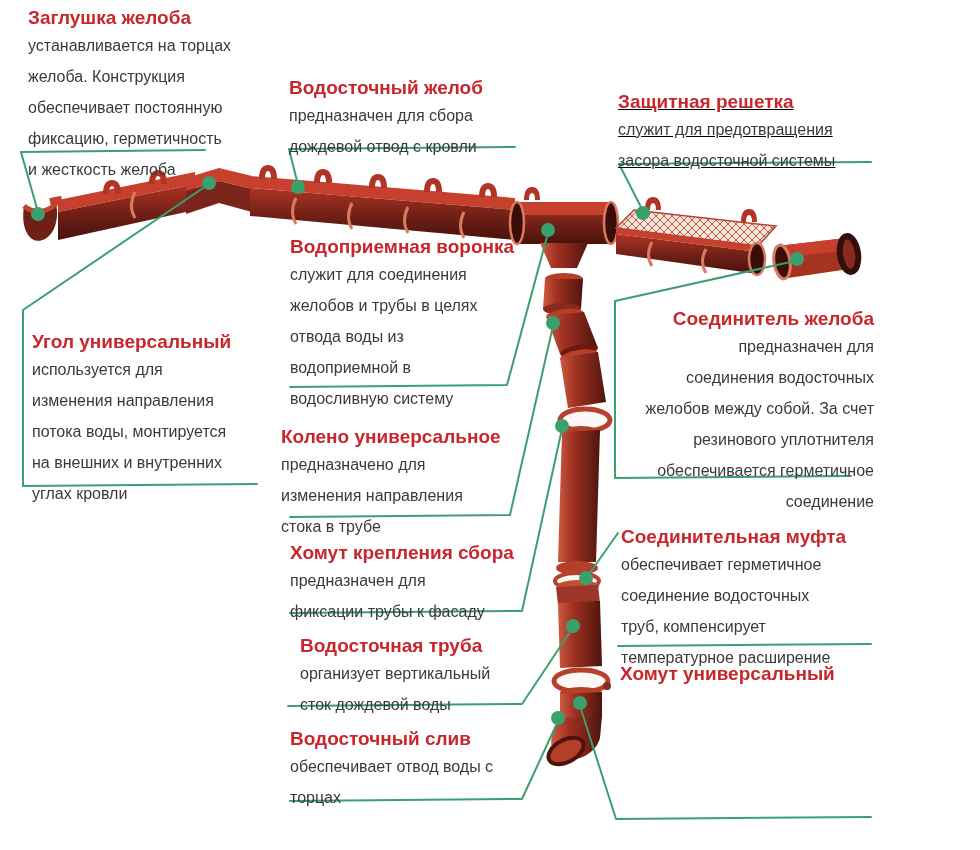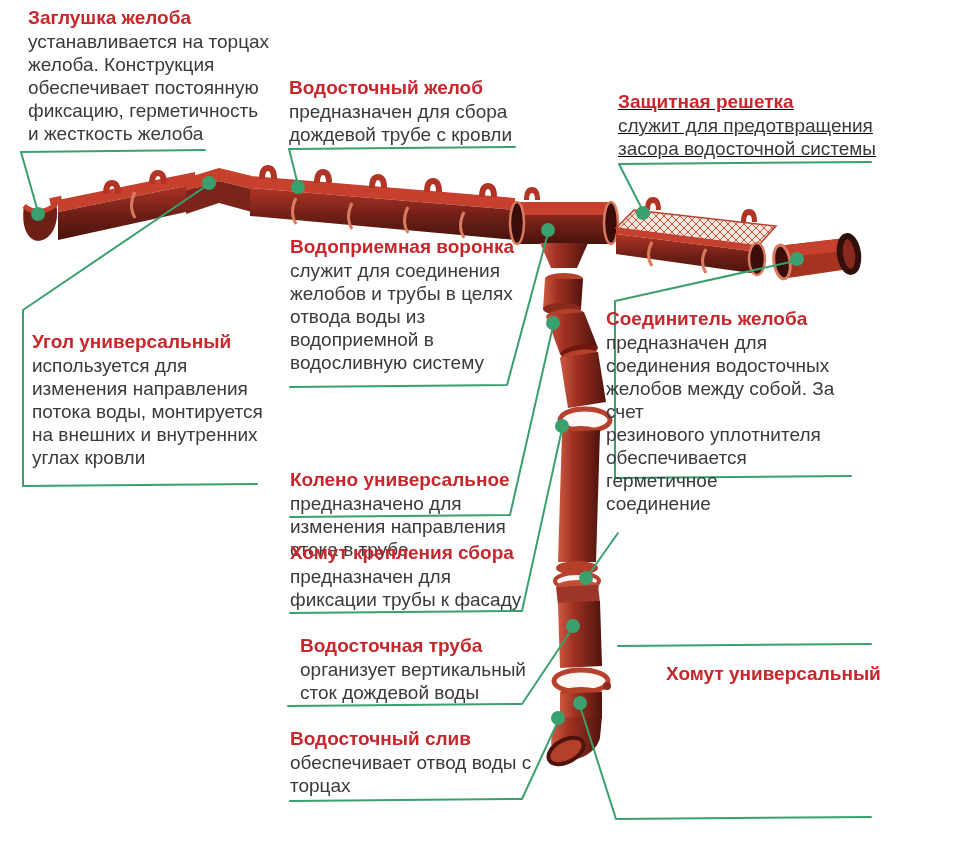--- a/index.html
+++ b/index.html
@@ -16,21 +16,21 @@
   }
   .figure-layer{position:absolute;left:0;top:0;width:980px;height:850px;}
   .note{position:absolute;}
   .note h3{
     margin:0;padding:0;
     font-size:19px;font-weight:bold;line-height:23px;
     color:var(--heading-red);
   }
   .note p{
     margin:1px 0 0 0;padding:0;
-    font-size:19px;line-height:23px;
+    font-size:16px;line-height:31px;
     color:var(--body-text);
     white-space:pre-line;
   }
   .leader{stroke:var(--leader-green);stroke-width:2;fill:none;stroke-linejoin:round;stroke-linecap:round;}
   .dot{fill:var(--leader-green);}
 </style>
 </head>
 <body>
 
 <div class="canvas">
@@ -187,21 +187,21 @@
     <p>устанавливается на торцах
 желоба. Конструкция
 обеспечивает постоянную
 фиксацию, герметичность
 и жесткость желоба</p>
   </div>
 
   <div class="note" style="left:289px;top:76px;width:245px;">
     <h3>Водосточный желоб</h3>
     <p>предназначен для сбора
-дождевой трубе с кровли</p>
+дождевой отвод с кровли</p>
   </div>
 
   <div class="note" style="left:618px;top:90px;width:265px;text-decoration:underline;">
     <h3>Защитная решетка</h3>
     <p>служит для предотвращения
 засора водосточной системы</p>
   </div>
 
   <div class="note" style="left:32px;top:330px;width:240px;">
     <h3>Угол универсальный</h3>
@@ -214,31 +214,31 @@
 
   <div class="note" style="left:290px;top:235px;width:245px;">
     <h3>Водоприемная воронка</h3>
     <p>служит для соединения
 желобов и трубы в целях
 отвода воды из
 водоприемной в
 водосливную систему</p>
   </div>
 
-  <div class="note" style="left:606px;top:307px;width:252px;">
+  <div class="note" style="left:622px;top:307px;width:252px;text-align:right;">
     <h3>Соединитель желоба</h3>
     <p>предназначен для
 соединения водосточных
 желобов между собой. За счет
 резинового уплотнителя
 обеспечивается герметичное
 соединение</p>
   </div>
 
-  <div class="note" style="left:290px;top:425px;width:250px;margin-top:43px;">
+  <div class="note" style="left:281px;top:425px;width:250px;">
     <h3>Колено универсальное</h3>
     <p>предназначено для
 изменения направления
 стока в трубе</p>
   </div>
 
   <div class="note" style="left:290px;top:541px;width:250px;">
     <h3>Хомут крепления сбора</h3>
     <p>предназначен для
 фиксации трубы к фасаду</p>
@@ -249,18 +249,25 @@
     <p>организует вертикальный
 сток дождевой воды</p>
   </div>
 
   <div class="note" style="left:290px;top:727px;width:250px;">
     <h3>Водосточный слив</h3>
     <p>обеспечивает отвод воды с
 торцах</p>
   </div>
 
-
-  <div class="note" style="left:620px;top:662px;width:268px;margin-left:46px;">
+  <div class="note" style="left:621px;top:525px;width:262px;">
+    <h3>Соединительная муфта</h3>
+    <p>обеспечивает герметичное
+соединение водосточных
+труб, компенсирует
+температурное расширение</p>
+  </div>
+
+  <div class="note" style="left:620px;top:662px;width:268px;">
     <h3>Хомут универсальный</h3>
   </div>
 
 </div>
 
 </body></html>

